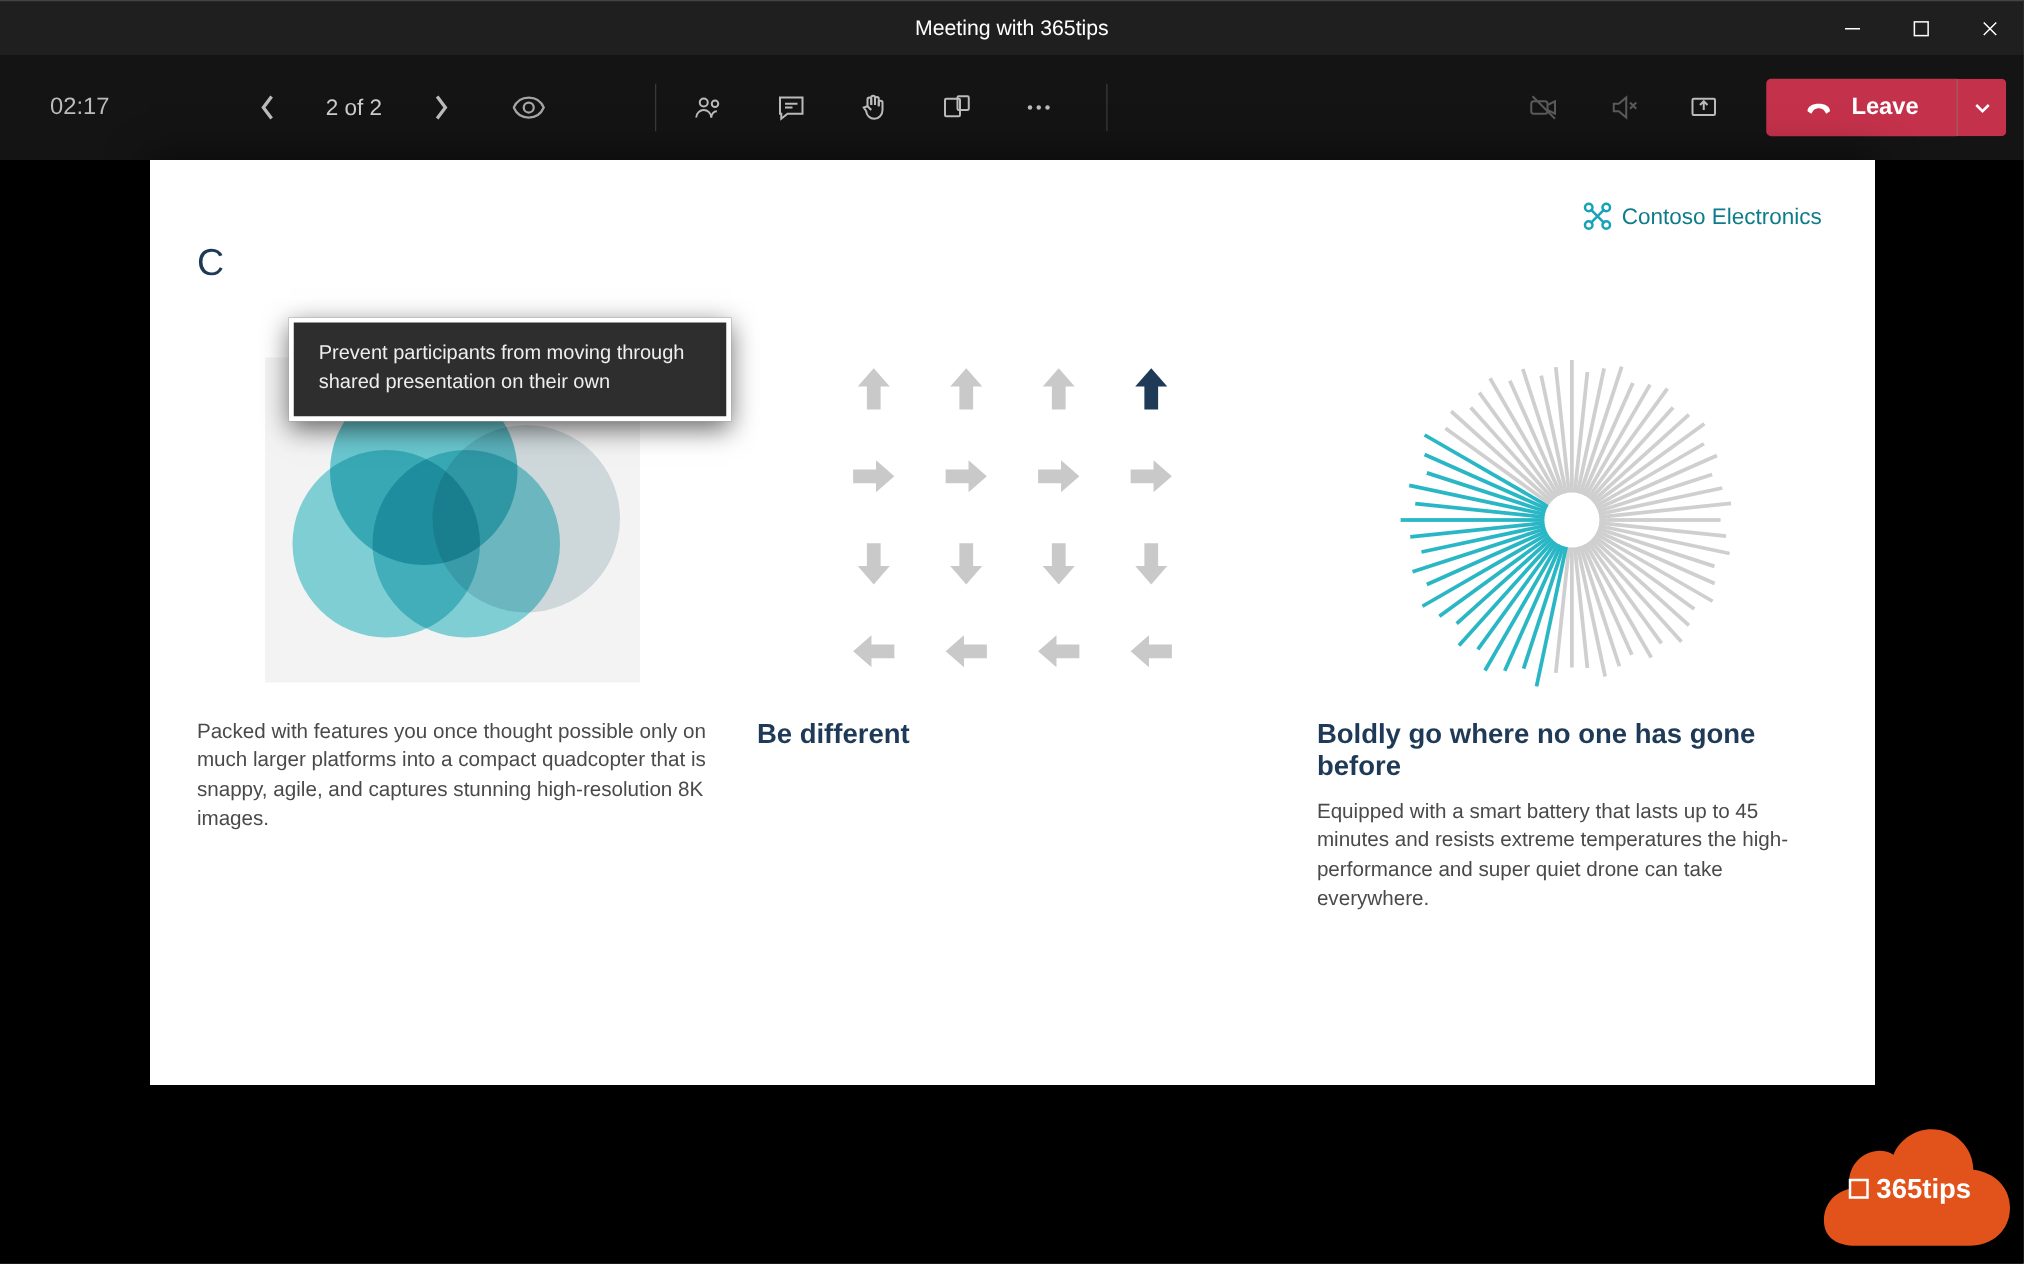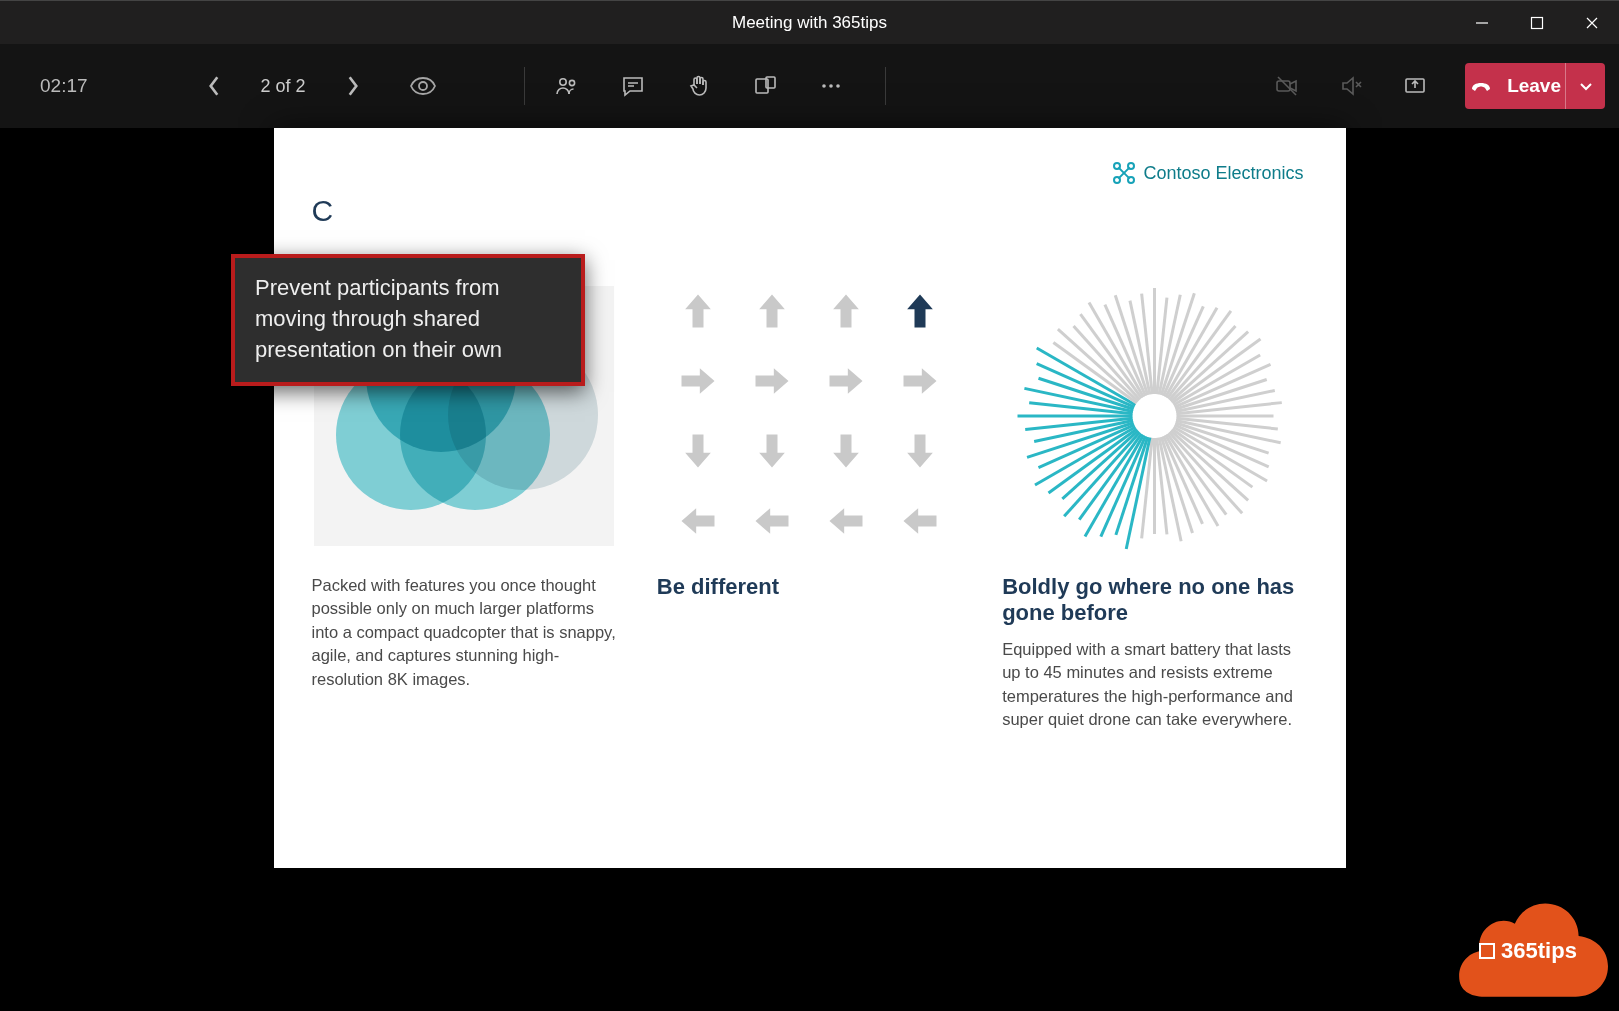--- a/index.html
+++ b/index.html
@@ -73,21 +73,21 @@
   .tb-icon svg { width:24px; height:24px; stroke:#bbb; fill:none; stroke-width:1.6; }
   .tb-icon.dim svg { stroke:#5a5a5a; }
   .tb-right { margin-left:auto; display:flex; align-items:center; gap:36px; }
   .leave-group { display:flex; }
   .leave-btn {
     background:#c4314b;
     color:#fff;
     display:flex;
     align-items:center;
     gap:14px;
-    padding: 12px 4px;
+    padding: 12px 30px;
     border-radius: 4px 0 0 4px;
     font-size:19px;
     font-weight:600;
   }
   .leave-split {
     background:#c4314b;
     width:40px;
     display:flex; align-items:center; justify-content:center;
     border-radius:0 4px 4px 0;
     border-left:1px solid rgba(255,255,255,0.35);
@@ -98,21 +98,21 @@
   .stage {
     position: relative;
     height: calc(100% - 128px);
     background: #000;
     display: flex;
     align-items: flex-start;
     justify-content: center;
   }
   .slide {
     margin-top: 0;
-    width: 1072px;
+    width: 1380px;
     height: 740px;
     background:#fff;
     position: relative;
     box-shadow: 0 0 30px rgba(0,0,0,0.6);
     padding: 40px 38px 30px 38px;
   }
   .slide .brand {
     position:absolute;
     right: 42px;
     top: 34px;
@@ -178,24 +178,24 @@
   }
   .sunburst .ray.teal { background:#2ab7c5; }
 
   
   .tooltip {
     position:absolute;
     left: 231px; top: 126px;
     width: 354px;
     background:#2e2e2e;
     color:#eee;
-    font-size:22px;
+    font-size:16px;
     line-height:1.42;
     padding: 14px 20px 16px 20px;
-    border: 4px solid #b91c1c;
+    border: 4px solid #ffffff;
     box-shadow: 0 6px 20px rgba(0,0,0,0.6);
     z-index: 50;
   }
 
   
   .watermark {
     position:absolute;
     right: 10px;
     bottom: 14px;
     width: 162px; height: 102px;

